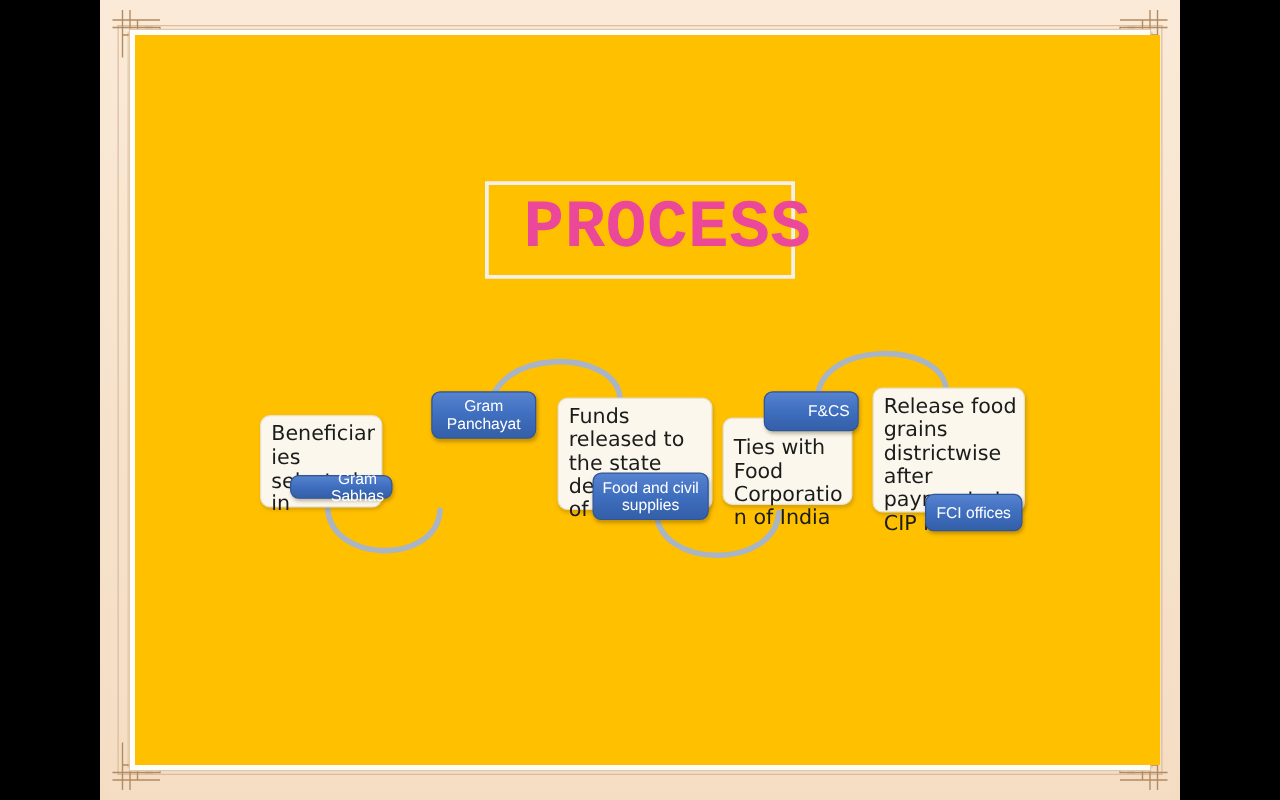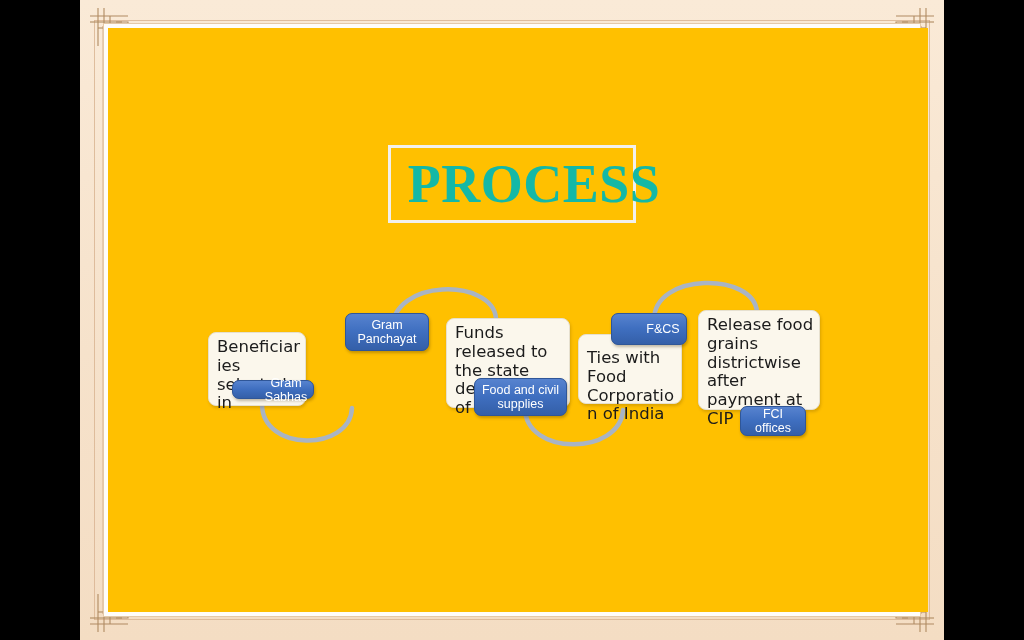--- a/index.html
+++ b/index.html
@@ -83,25 +83,25 @@
     top: 145px;
     width: 248px;
     height: 78px;
     border: 3px solid #f2f0ec;
     box-sizing: border-box;
     display: flex;
     align-items: center;
     justify-content: center;
   }
   #title-text {
-    font-family: Liberation Serif, serif;
+    font-family: Liberation Mono, monospace;
     font-size: 54px;
     font-weight: 600;
     letter-spacing: .5px;
-    color: #14b8a6;
+    color: #ec4899;
     line-height: 1;
     white-space: nowrap;
     margin-left: 44px;
   }
 
   
   #diagram {
     position: absolute;
     left: 0; top: 0;
     width: 1024px; height: 640px;
@@ -262,18 +262,18 @@
     <div class="node-box" style="left:578px; top:334px; width:104px; height:70px;">
       <div class="node-text" style="top:14px;">Ties with Food Corporation of India</div>
     </div>
     <div class="badge" style="left:611px; top:313px; width:76px; height:32px;padding-left:28px;">
       <span class="badge-text">F&amp;CS</span>
     </div>
 
     <div class="node-box" style="left:698px; top:310px; width:122px; height:100px;">
       <div class="node-text">Release food grains districtwise after payment at CIP rates to</div>
     </div>
-    <div class="badge" style="left:740px; top:406px; width:66px; height:30px;">
+    <div class="badge" style="left:740px; top:395px; width:78px; height:30px;">
       <span class="badge-text">FCI offices</span>
     </div>
 
   </div>
 </div>
 
 </body></html>

